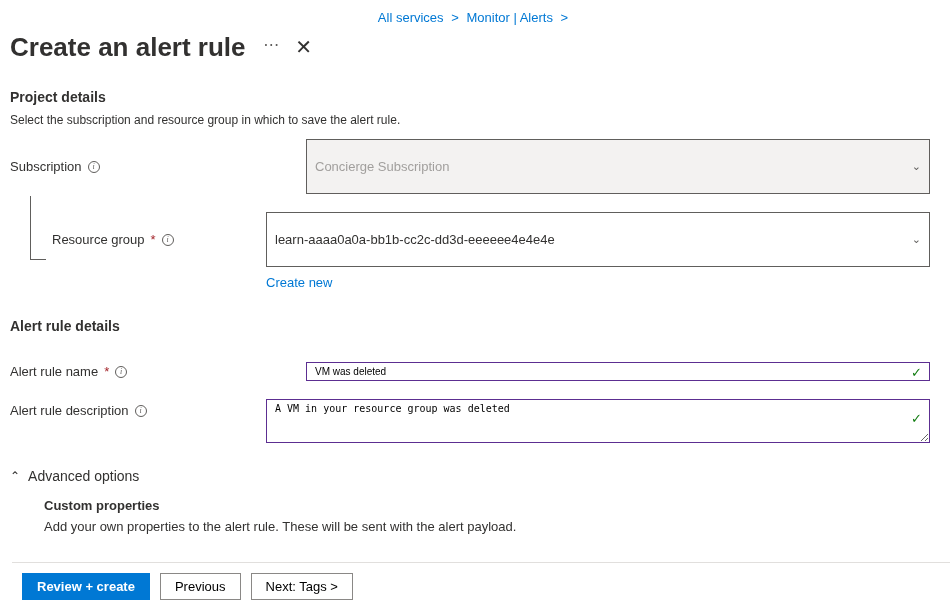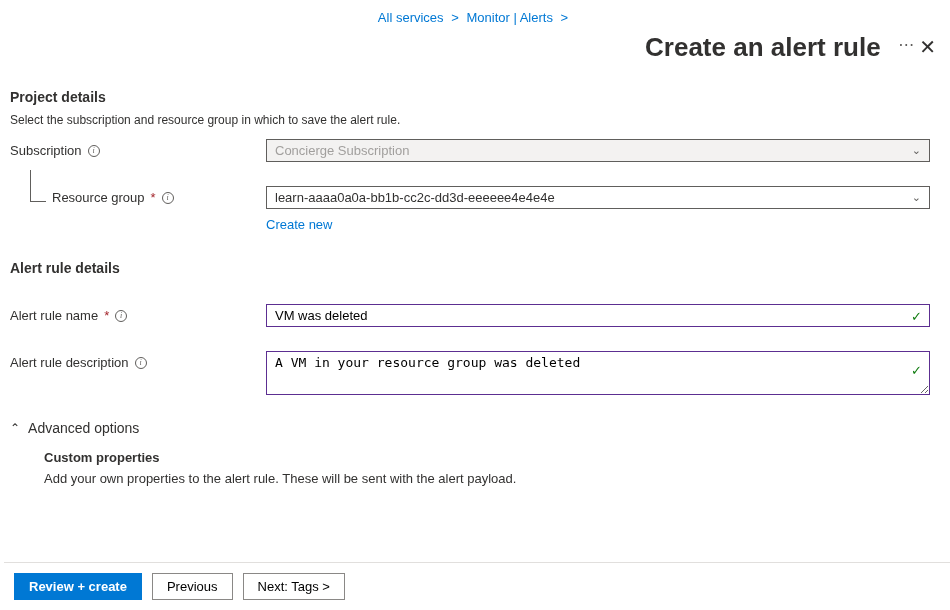--- a/index.html
+++ b/index.html
@@ -20,22 +20,23 @@
     }
     .breadcrumb a {
       color: #0078d4;
       text-decoration: none;
       cursor: pointer;
     }
     .breadcrumb .sep { margin: 0 4px; color: #0078d4; }
     .header-row {
       display: flex;
       align-items: center;
-      justify-content: flex-end;
+      justify-content: flex-start;
       padding: 2px 10px 10px 10px;
+      gap: 11px;
     }
     .page-title {
       font-size: 26px;
       font-weight: 600;
       display: inline-block;
     }
     .ellipsis-btn {
       display: inline-block;
       margin-left: 14px;
       color: #605e5c;
@@ -116,21 +117,21 @@
       color: #605e5c;
       cursor: help;
     }
     .form-field {
       flex: 1;
       margin-right: 10px;
     }
     .select-box {
       width: 100%;
       border: 1px solid #605e5c;
-      padding: 3px 8px;
+      padding: 19px 8px;
       font-size: 13px;
       background: #fff;
       position: relative;
       cursor: pointer;
       display: flex;
       justify-content: space-between;
       align-items: center;
     }
     .select-box.disabled {
       background: #f3f2f1;
@@ -151,21 +152,21 @@
       margin-left: 256px;
       padding-right: 10px;
       margin-top: 2px;
       margin-bottom: 16px;
     }
     .section-block { margin-top: 28px; }
     .text-input {
       width: 100%;
       border: 1px solid #5c2e91;
       padding: 3px 20px 3px 8px;
-      font-size: 13px;
+      font-size: 10px;
       background: #fff;
       position: relative;
     }
     .text-input-wrap {
       position: relative;
       flex: 1;
       margin-right: 10px;
     }
     .check-icon {
       position: absolute;
@@ -192,21 +193,21 @@
       font-size: 13px;
       margin-bottom: 6px;
       padding-left: 34px;
     }
     .custom-desc {
       font-size: 13px;
       padding-left: 34px;
     }
     .footer {
       position: absolute;
-      left: 4px;
+      left: 12px;
       right: 0;
       bottom: 0;
       border-top: 1px solid #e1dfdd;
       padding: 10px;
       display: flex;
       gap: 10px;
     }
     .btn {
       font-size: 13px;
       padding: 5px 14px;
@@ -214,21 +215,21 @@
       background: #fff;
       cursor: pointer;
       font-family: inherit;
     }
     .btn-primary {
       background: #0078d4;
       border-color: #0078d4;
       color: #fff;
       font-weight: 600;
     }
-    .gap-row { margin-bottom: 24px; }
+    .gap-row { margin-bottom: 18px; gap: 40px; }
   </style>
 </head>
 <body>
 
 <div class="breadcrumb">
   <a>All services</a>
   <span class="sep">&gt;</span>
   <a>Monitor | Alerts</a>
   <span class="sep">&gt;</span>
 </div>

